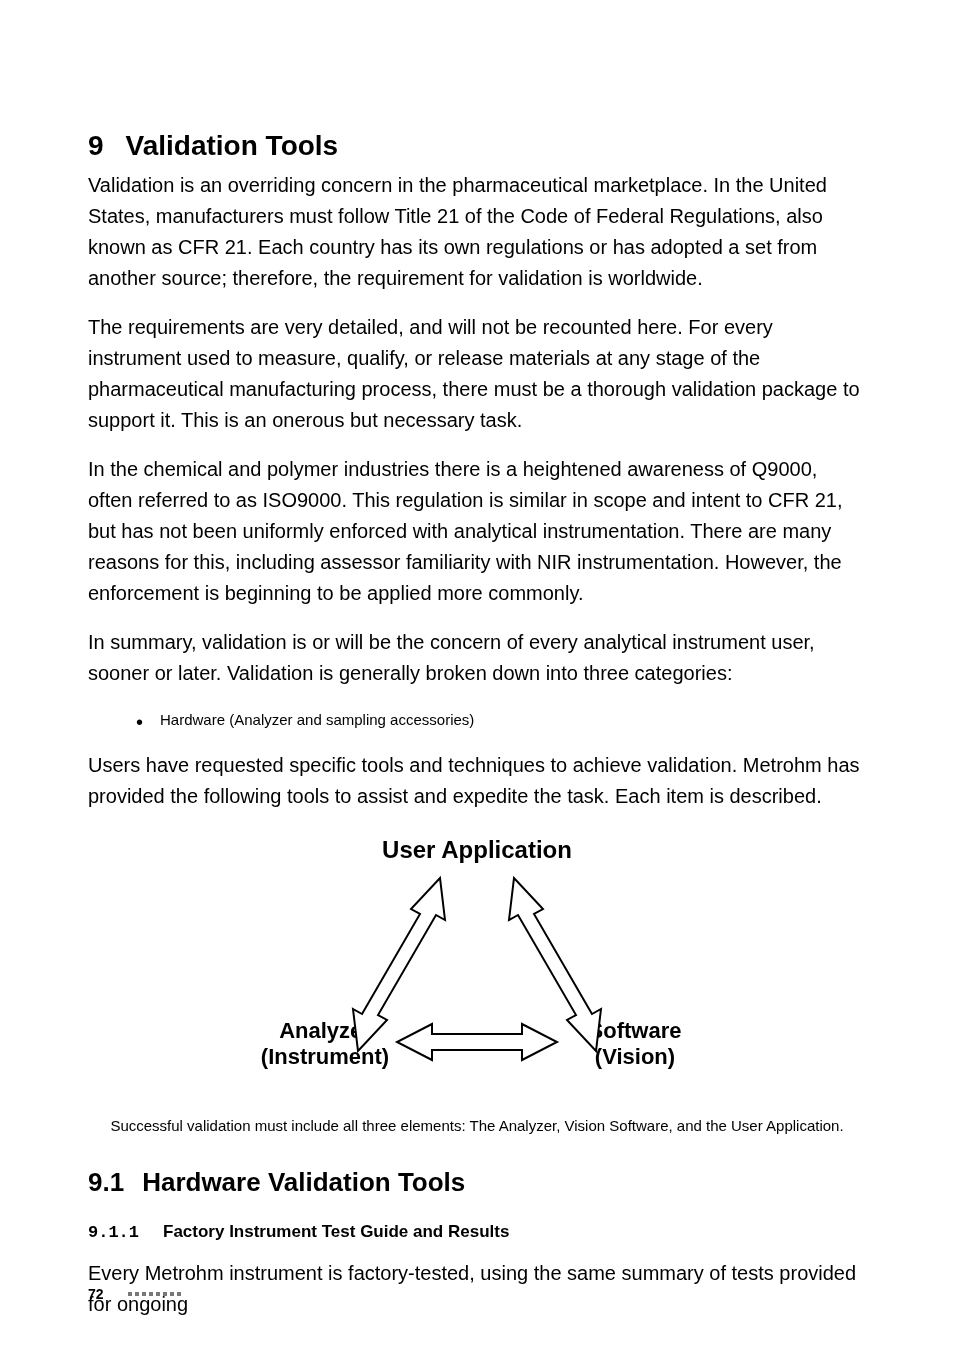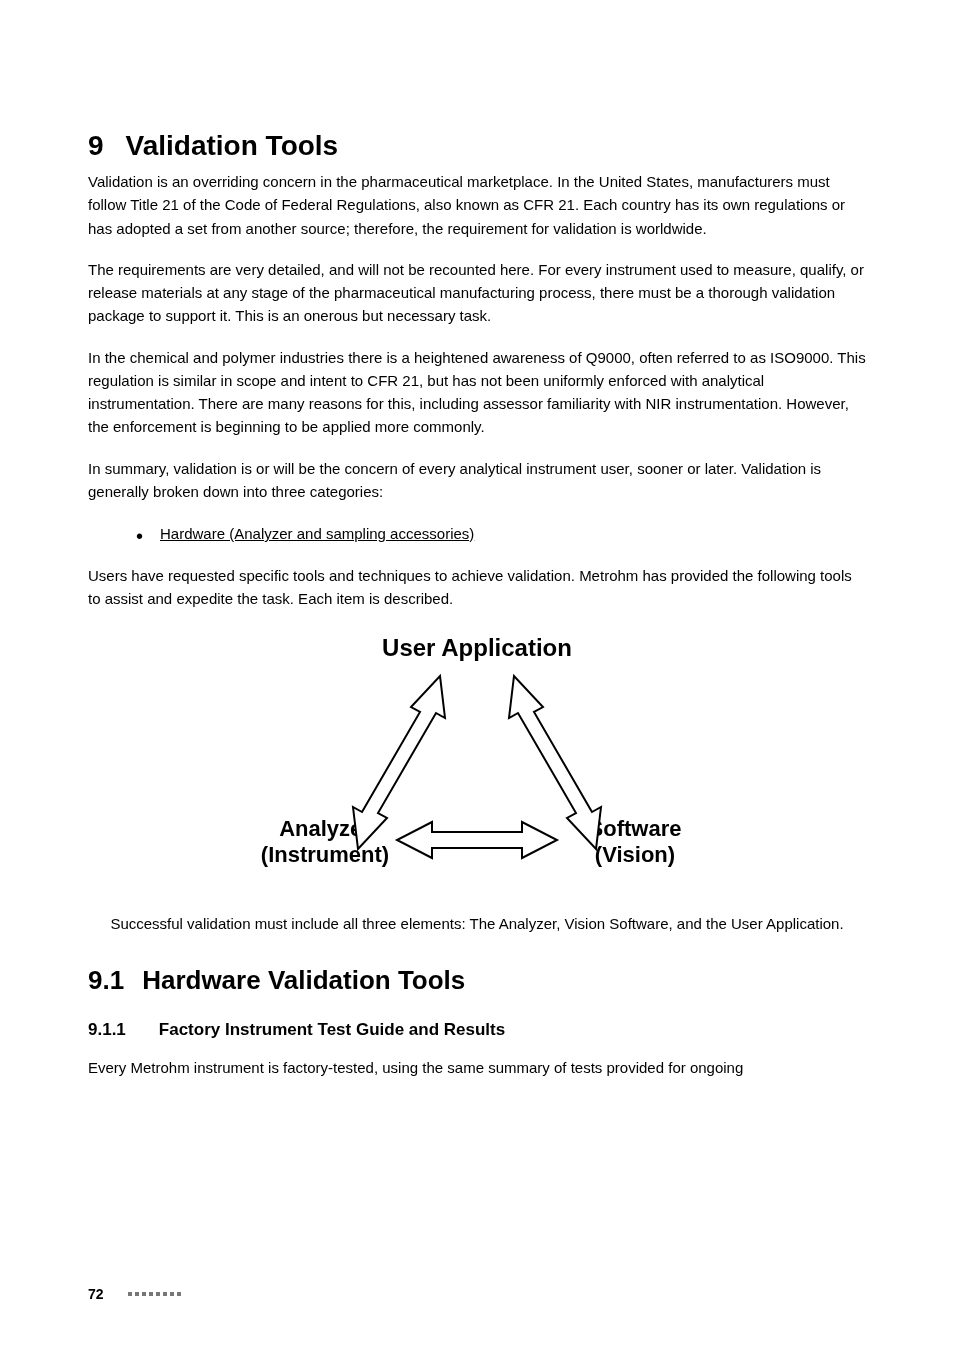--- a/index.html
+++ b/index.html
@@ -21,30 +21,29 @@
     .h1 {
       font-size: 28px;
       font-weight: bold;
       margin-bottom: 8px;
     }
     .h1-num {
       display: inline-block;
       margin-right: 22px;
     }
     .para {
-      font-size: 15px;
+      font-size: 20px;
       line-height: 1.55;
       margin-bottom: 18px;
     }
     .bullets {
       list-style: none;
       padding-left: 48px;
       margin-top: 20px;
       margin-bottom: 18px;
-      text-decoration: underline;
     }
     .bullets li {
       position: relative;
       font-size: 15px;
       line-height: 1.5;
       margin-bottom: 12px;
       padding-left: 24px;
     }
     .bullets li::before {
       content: "•";
@@ -76,21 +75,22 @@
       display: inline-block;
       margin-right: 18px;
     }
     .h3 {
       font-size: 17px;
       font-weight: bold;
       margin-bottom: 16px;
     }
     .h3-num {
       display: inline-block;
-      margin-right: 33px;
+      margin-right: 24px;
+      font-family: Liberation Mono, monospace;
     }
     .footer {
       position: absolute;
       bottom: 48px;
       left: 88px;
       font-size: 14px;
       font-weight: bold;
       display: flex;
       align-items: center;
       gap: 24px;

